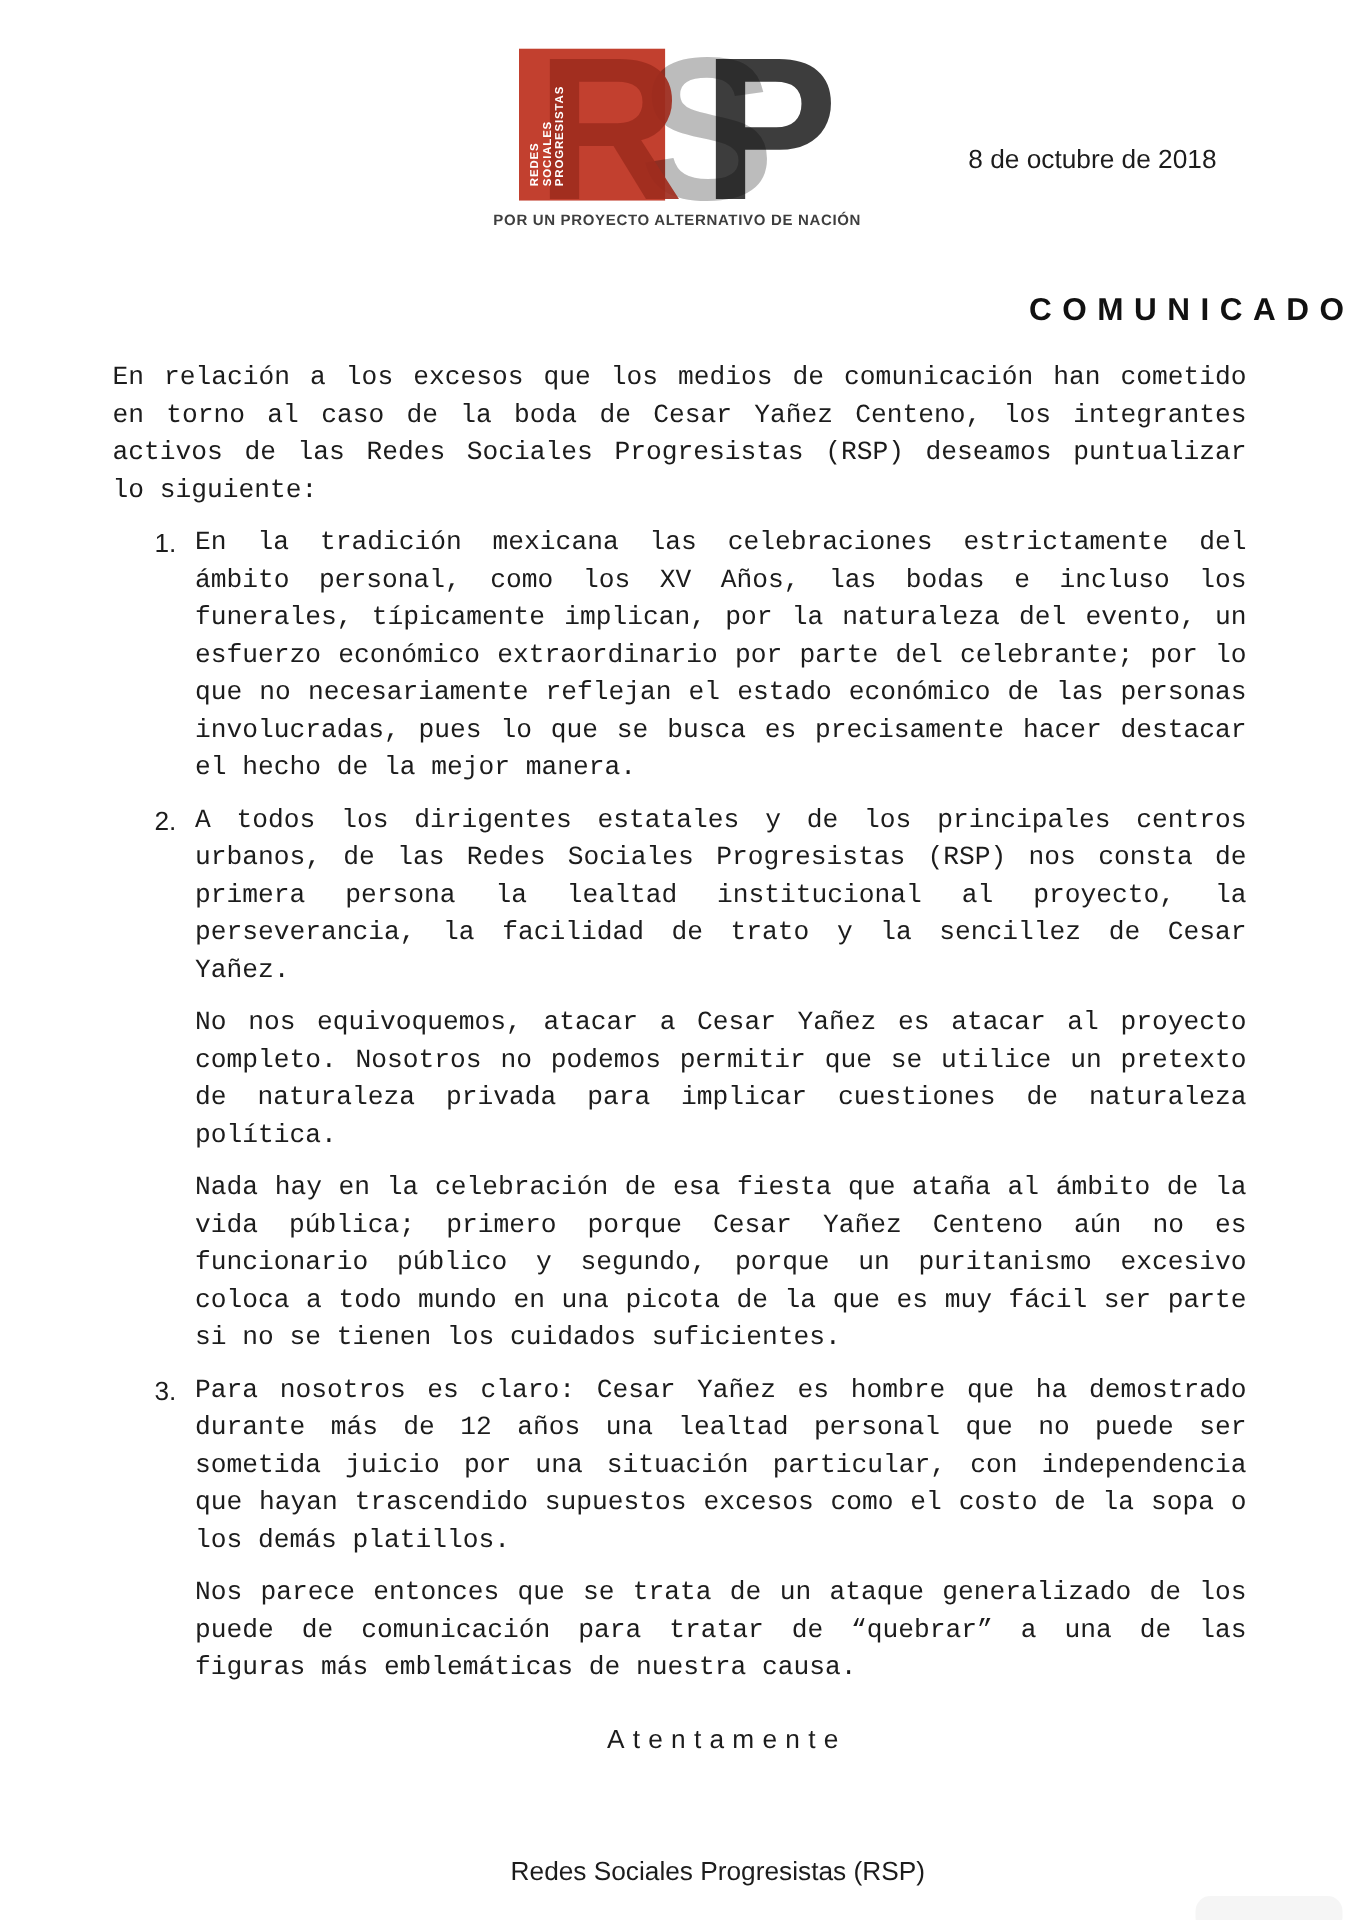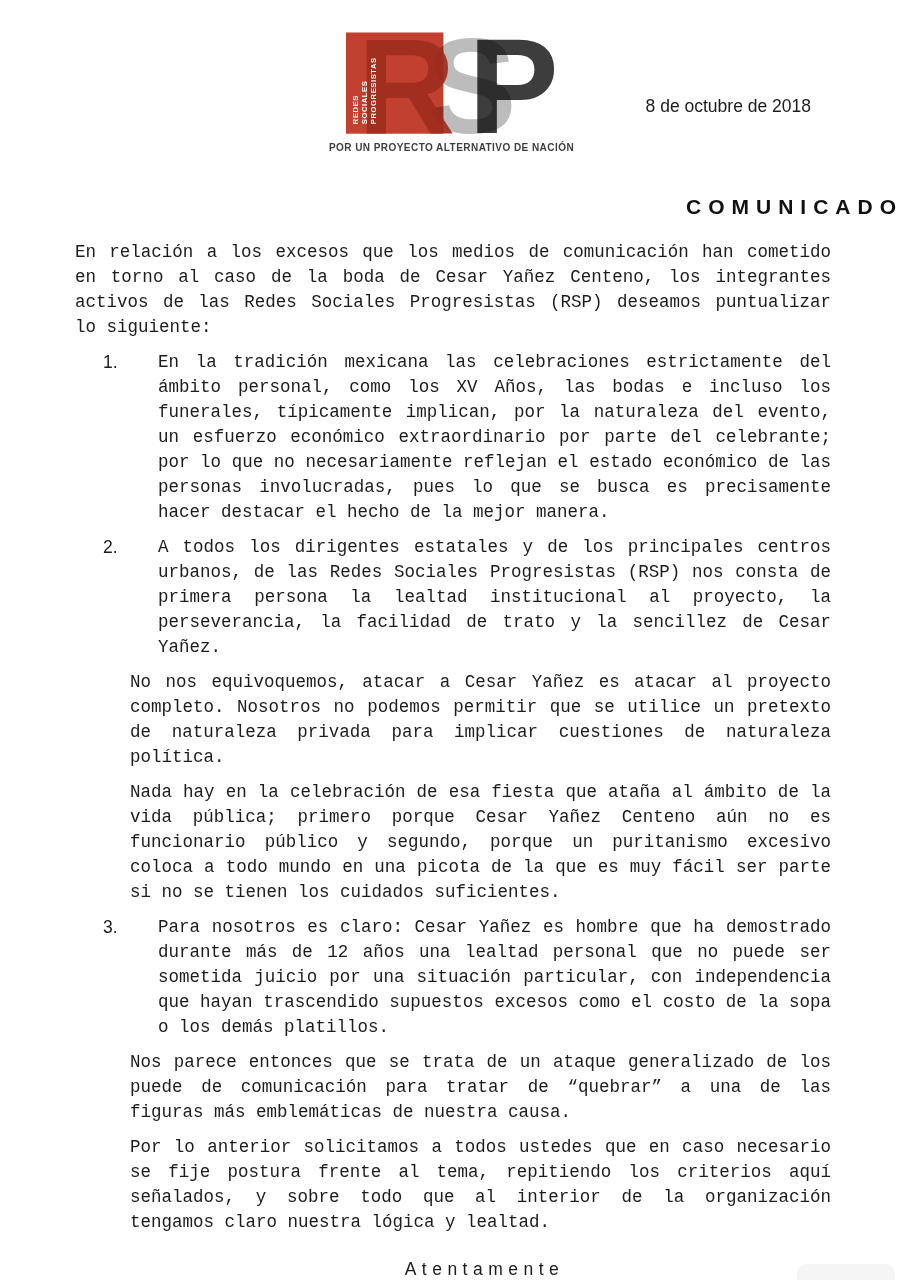--- a/index.html
+++ b/index.html
@@ -37,21 +37,21 @@
   }
   
   .content {
     margin:21px 72px 0 75px;
     font-size:17.5px; line-height:25px;
     text-align:justify;
   }
   .par { margin:0 0 10px 0;font-family:Liberation Mono, monospace; }
   .item-row { display:flex; margin-left:28px; }
   .item-num { flex:0 0 27px; }
-  .item-row .par { flex:1;margin-left:28px; }
+  .item-row .par { flex:1; }
   .par.cont { margin-left:55px; }
   
   .salutation {
     margin:24px 0 15px 66px;
     text-align:center;
     font-size:17.5px; letter-spacing:5.5px;
     color:#1c1c1c;
   }
   .signature {
     margin:64px 0 0 54px;
@@ -113,21 +113,20 @@
       <p class="par cont">No nos equivoquemos, atacar a Cesar Yañez es atacar al proyecto completo. Nosotros no podemos permitir que se utilice un pretexto de naturaleza privada para implicar cuestiones de naturaleza política.</p>
       <p class="par cont">Nada hay en la celebración de esa fiesta que ataña al ámbito de la vida pública; primero porque Cesar Yañez Centeno aún no es funcionario público y segundo, porque un puritanismo excesivo coloca a todo mundo en una picota de la que es muy fácil ser parte si no se tienen los cuidados suficientes.</p>
     </div>
 
     <div>
       <div class="item-row">
         <span class="item-num">3.</span>
         <p class="par">Para nosotros es claro: Cesar Yañez es hombre que ha demostrado durante más de 12 años una lealtad personal que no puede ser sometida juicio por una situación particular, con independencia que hayan trascendido supuestos excesos como el costo de la sopa o los demás platillos.</p>
       </div>
       <p class="par cont">Nos parece entonces que se trata de un ataque generalizado de los puede de comunicación para tratar de “quebrar” a una de las figuras más emblemáticas de nuestra causa.</p>
-      <p class="par cont">Por lo anterior solicitamos a todos ustedes que en caso necesario se fije postura frente al tema, repitiendo los criterios aquí señalados, y sobre todo que al interior de la organización tengamos claro nuestra lógica y lealtad.</p>
     </div>
 
   </div>
 
   <div class="salutation">Atentamente</div>
 
   <div class="signature">
     <div class="sig-line2">Redes Sociales Progresistas (RSP)</div>
   </div>
 

